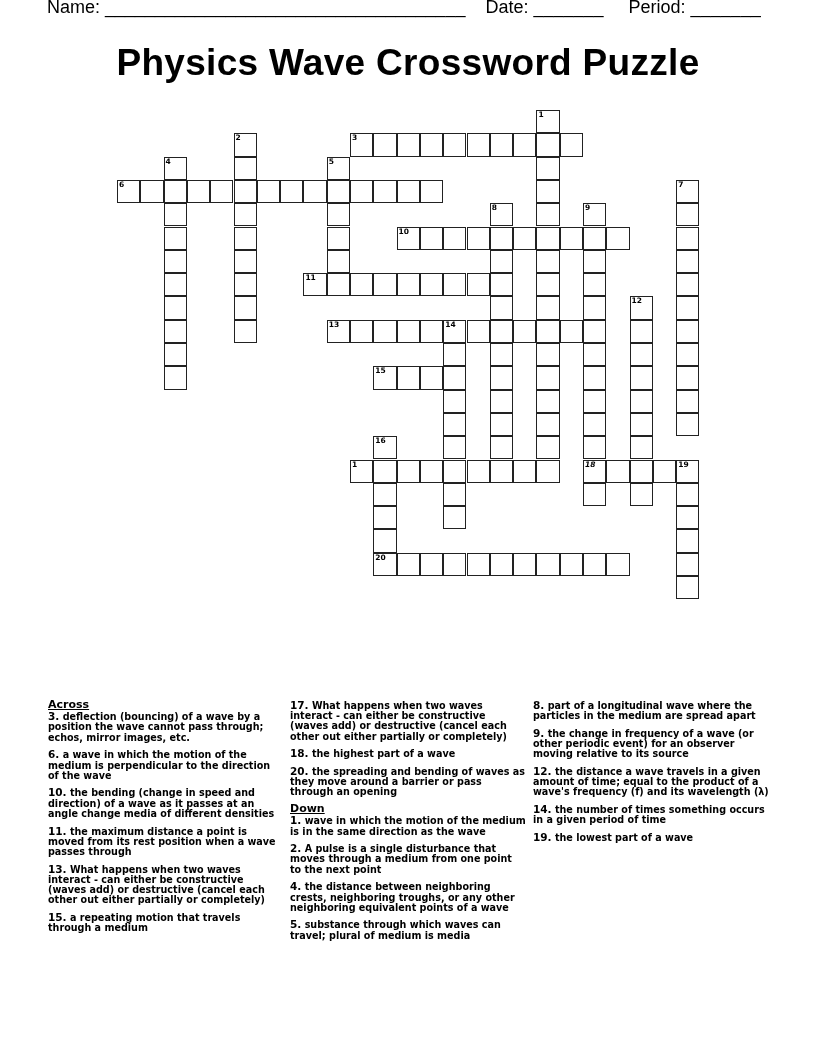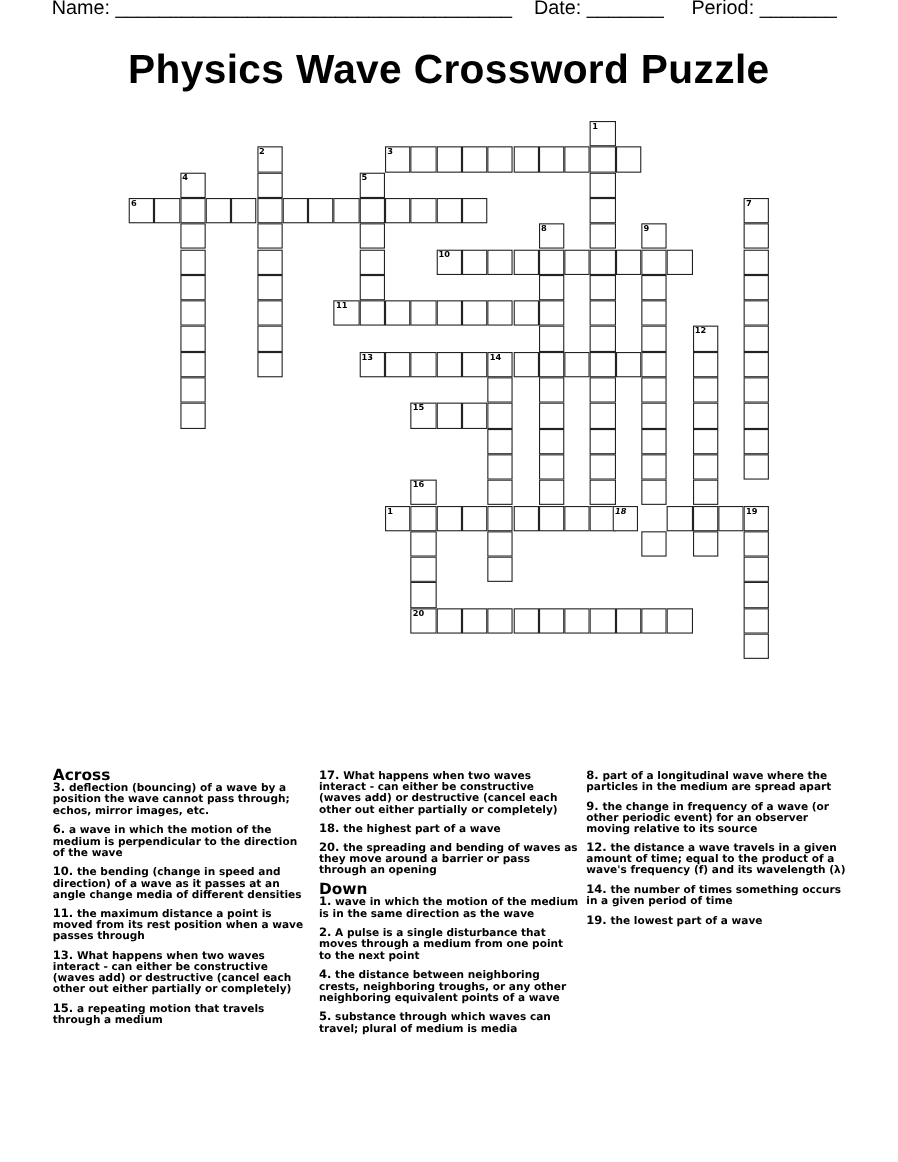--- a/index.html
+++ b/index.html
@@ -10,21 +10,21 @@
   .grid { position: absolute; left: 117px; top: 110px; width: 600px; height: 500px; }
   .cell { position: absolute; width: 23.3px; height: 23.3px; box-sizing: border-box; border: 1.3px solid #222; background: #fff; }
   .cell .num { position: absolute; top: 0px; left: 1px; font-size: 7.5px; font-weight: bold; line-height: 8px; font-family: "DejaVu Sans", sans-serif; }
   .clues { position: absolute; top: 700px; left: 48px; width: 740px; font-family: "DejaVu Sans", sans-serif; font-weight: bold; font-size: 9.6px; line-height: 10.2px; }
   .col { position: absolute; top: 0; width: 236px; }
   .col1 { left: 0; }
   .col2 { left: 242px; }
   .col3 { left: 485px; }
   .clue { margin-bottom: 6.5px; }
   .clue .n { font-size: 10.5px; }
-  .section-head { font-size: 14px; margin-bottom: 1px; }
+  .section-head { text-decoration: underline; font-size: 11px; margin-bottom: 1px; }
 </style>
 </head>
 <body>
 
 <div class="header-line">
   <span>Name: ____________________________________</span>&nbsp;&nbsp;&nbsp;
   <span>Date: _______</span>&nbsp;&nbsp;&nbsp;&nbsp;
   <span>Period: _______</span>
 </div>
 
@@ -137,21 +137,21 @@
     <div class="cell" style="left: 466px; top: 116.5px;"></div>
     <div class="cell" style="left: 466px; top: 139.8px;"></div>
     <div class="cell" style="left: 466px; top: 163.1px;"></div>
     <div class="cell" style="left: 466px; top: 186.4px;"></div>
     <div class="cell" style="left: 466px; top: 209.7px;"></div>
     <div class="cell" style="left: 466px; top: 233px;"></div>
     <div class="cell" style="left: 466px; top: 256.3px;"></div>
     <div class="cell" style="left: 466px; top: 279.6px;"></div>
     <div class="cell" style="left: 466px; top: 302.9px;"></div>
     <div class="cell" style="left: 466px; top: 326.2px;"></div>
-    <div class="cell" style="left: 440px; top: 349.5px; font-style: italic;">
+    <div class="cell" style="left: 466px; top: 349.5px; font-style: italic;">
       <span class="num">18</span>
     </div>
     <div class="cell" style="left: 466px; top: 372.8px;"></div>
     <div class="cell" style="left: 279.6px; top: 116.5px;">
       <span class="num">10</span>
     </div>
     <div class="cell" style="left: 302.9px; top: 116.5px;"></div>
     <div class="cell" style="left: 326.2px; top: 116.5px;"></div>
     <div class="cell" style="left: 349.5px; top: 116.5px;"></div>
     <div class="cell" style="left: 396.1px; top: 116.5px;"></div>

